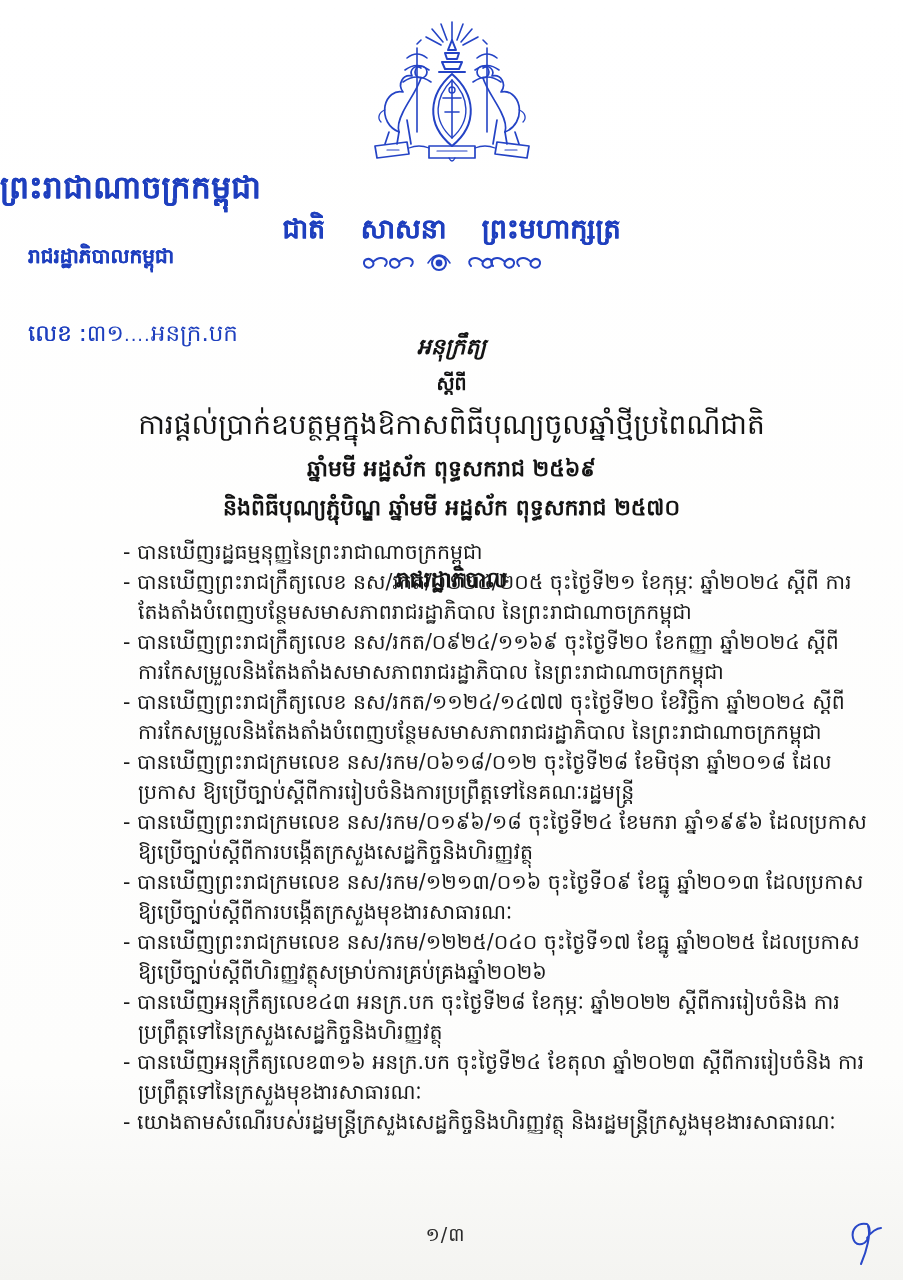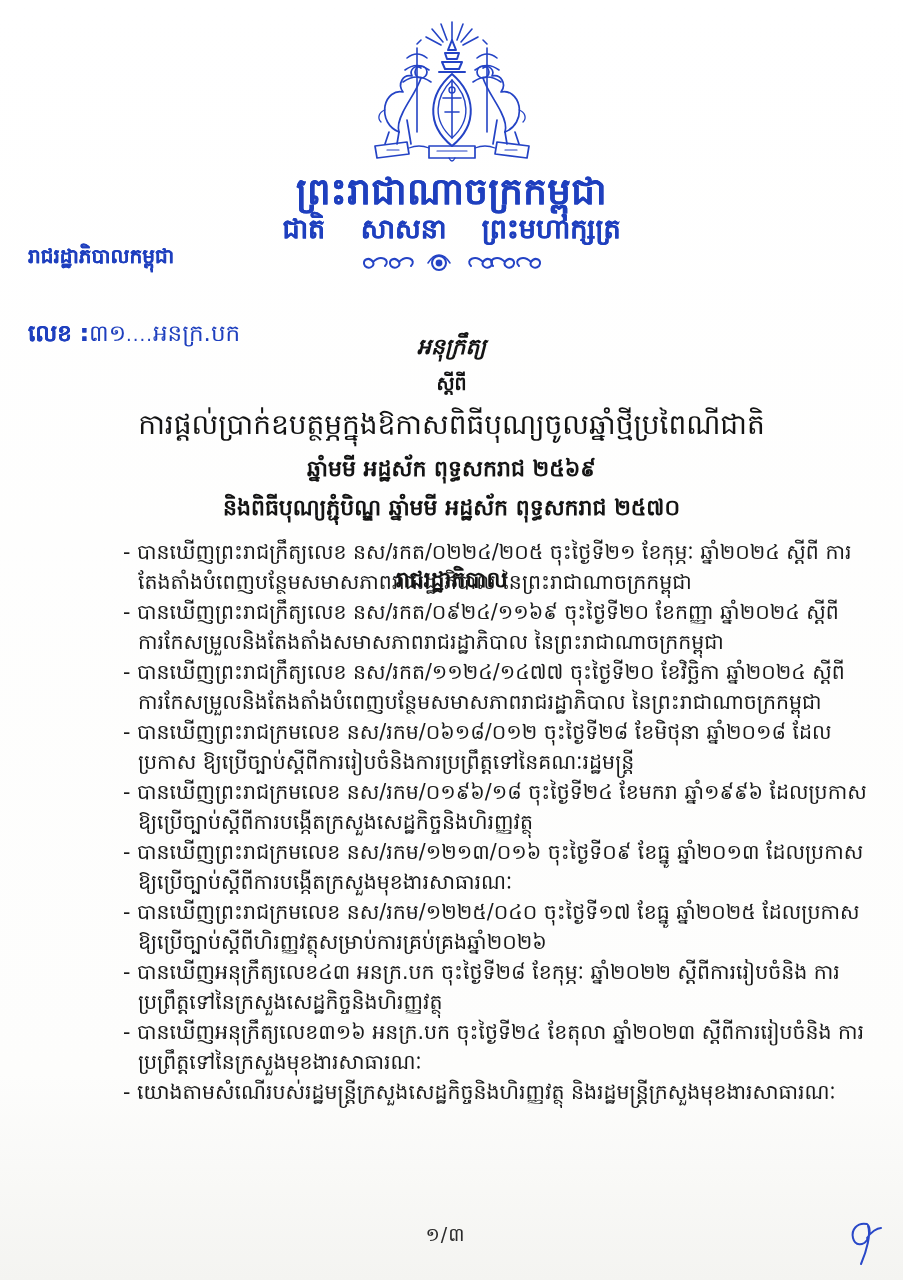--- a/index.html
+++ b/index.html
@@ -10,35 +10,35 @@
     -webkit-font-smoothing:antialiased;
   }
   .page{
     position:relative;width:903px;height:1280px;overflow:hidden;
     background:linear-gradient(180deg,#ffffff 0%,#fdfdfc 84%,#f4f4f1 100%);
     color:#1f1f1f;
   }
   
   .emblem{position:absolute;left:0;right:0;top:20px;display:flex;justify-content:center;}
   .kingdom{
-    position:absolute;left:0;right:0;top:168px;text-align:center;
-    font-size:37px;font-weight:bold;color:#1e3fbe;letter-spacing:.5px;
+    position:absolute;left:0;right:0;top:168px;text-align:left;
+    font-size:31px;font-weight:bold;color:#1e3fbe;letter-spacing:.5px;
     text-shadow:0 0 .6px #1e3fbe;
   }
   .motto{
     position:absolute;left:0;right:0;top:212px;text-align:center;
     font-size:27px;font-weight:bold;color:#1e3fbe;word-spacing:26px;
     text-shadow:0 0 .6px #1e3fbe;
   }
   .ornament{position:absolute;left:0;right:0;top:250px;display:flex;justify-content:center;}
   
   .ref{position:absolute;left:28px;top:243px;color:#1e3fbe;}
   .ref-gov{font-size:20px;font-weight:bold;text-shadow:0 0 .6px #1e3fbe;}
   .ref-line{margin-top:10px;font-size:23px;display:flex;align-items:baseline;}
-  .ref-label{font-weight:bold;text-shadow:0 0 .5px #1e3fbe;text-align:center;}
+  .ref-label{font-weight:normal;text-shadow:0 0 .5px #1e3fbe;text-align:center;}
   .ref-value{margin-left:0;font-weight:normal;}
   .ref-dots{letter-spacing:1px;font-size:18px;}
   .ref-suffix{font-weight:normal;margin-top:36px;}
   
   .titles{position:absolute;left:0;right:0;top:333px;text-align:center;color:#141414;}
   .t-doc{font-size:22px;font-weight:bold;font-style:italic;}
   .t-re{font-size:19px;font-weight:bold;margin-top:6px;}
   .t-main{font-size:28px;font-weight:normal;margin-top:8px;}
   .t-sub{font-size:22px;font-weight:bold;margin-top:7px;}
   .t-auth{font-size:22px;font-weight:bold;margin-top:40px;}
@@ -161,20 +161,21 @@
     <div class="t-doc">អនុក្រឹត្យ</div>
     <div class="t-re">ស្តីពី</div>
     <div class="t-main">ការផ្តល់ប្រាក់ឧបត្ថម្ភក្នុងឱកាសពិធីបុណ្យចូលឆ្នាំថ្មីប្រពៃណីជាតិ</div>
     <div class="t-sub">ឆ្នាំមមី អដ្ឋស័ក ពុទ្ធសករាជ ២៥៦៩</div>
     <div class="t-sub">និងពិធីបុណ្យភ្ជុំបិណ្ឌ ឆ្នាំមមី អដ្ឋស័ក ពុទ្ធសករាជ ២៥៧០</div>
     <div class="t-auth">រាជរដ្ឋាភិបាល</div>
   </div>
 
   <div class="body-list">
 
+  <p class="body-item">- បានឃើញរដ្ឋធម្មនុញ្ញនៃព្រះរាជាណាចក្រកម្ពុជា</p>
       <p class="body-item">- បានឃើញព្រះរាជក្រឹត្យលេខ នស/រកត/០២២៤/២០៥ ចុះថ្ងៃទី២១ ខែកុម្ភៈ ឆ្នាំ២០២៤ ស្តីពី ការតែងតាំងបំពេញបន្ថែមសមាសភាពរាជរដ្ឋាភិបាល នៃព្រះរាជាណាចក្រកម្ពុជា</p>
       <p class="body-item">- បានឃើញព្រះរាជក្រឹត្យលេខ នស/រកត/០៩២៤/១១៦៩ ចុះថ្ងៃទី២០ ខែកញ្ញា ឆ្នាំ២០២៤ ស្តីពី ការកែសម្រួលនិងតែងតាំងសមាសភាពរាជរដ្ឋាភិបាល នៃព្រះរាជាណាចក្រកម្ពុជា</p>
       <p class="body-item">- បានឃើញព្រះរាជក្រឹត្យលេខ នស/រកត/១១២៤/១៤៧៧ ចុះថ្ងៃទី២០ ខែវិច្ឆិកា ឆ្នាំ២០២៤ ស្តីពី ការកែសម្រួលនិងតែងតាំងបំពេញបន្ថែមសមាសភាពរាជរដ្ឋាភិបាល នៃព្រះរាជាណាចក្រកម្ពុជា</p>
       <p class="body-item">- បានឃើញព្រះរាជក្រមលេខ នស/រកម/០៦១៨/០១២ ចុះថ្ងៃទី២៨ ខែមិថុនា ឆ្នាំ២០១៨ ដែលប្រកាស ឱ្យប្រើច្បាប់ស្តីពីការរៀបចំនិងការប្រព្រឹត្តទៅនៃគណៈរដ្ឋមន្ត្រី</p>
       <p class="body-item">- បានឃើញព្រះរាជក្រមលេខ នស/រកម/០១៩៦/១៨ ចុះថ្ងៃទី២៤ ខែមករា ឆ្នាំ១៩៩៦ ដែលប្រកាស ឱ្យប្រើច្បាប់ស្តីពីការបង្កើតក្រសួងសេដ្ឋកិច្ចនិងហិរញ្ញវត្ថុ</p>
       <p class="body-item">- បានឃើញព្រះរាជក្រមលេខ នស/រកម/១២១៣/០១៦ ចុះថ្ងៃទី០៩ ខែធ្នូ ឆ្នាំ២០១៣ ដែលប្រកាស ឱ្យប្រើច្បាប់ស្តីពីការបង្កើតក្រសួងមុខងារសាធារណៈ</p>
       <p class="body-item">- បានឃើញព្រះរាជក្រមលេខ នស/រកម/១២២៥/០៤០ ចុះថ្ងៃទី១៧ ខែធ្នូ ឆ្នាំ២០២៥ ដែលប្រកាស ឱ្យប្រើច្បាប់ស្តីពីហិរញ្ញវត្ថុសម្រាប់ការគ្រប់គ្រងឆ្នាំ២០២៦</p>
       <p class="body-item">- បានឃើញអនុក្រឹត្យលេខ៤៣ អនក្រ.បក ចុះថ្ងៃទី២៨ ខែកុម្ភៈ ឆ្នាំ២០២២ ស្តីពីការរៀបចំនិង ការប្រព្រឹត្តទៅនៃក្រសួងសេដ្ឋកិច្ចនិងហិរញ្ញវត្ថុ</p>
       <p class="body-item">- បានឃើញអនុក្រឹត្យលេខ៣១៦ អនក្រ.បក ចុះថ្ងៃទី២៤ ខែតុលា ឆ្នាំ២០២៣ ស្តីពីការរៀបចំនិង ការប្រព្រឹត្តទៅនៃក្រសួងមុខងារសាធារណៈ</p>
       <p class="body-item">- យោងតាមសំណើរបស់រដ្ឋមន្ត្រីក្រសួងសេដ្ឋកិច្ចនិងហិរញ្ញវត្ថុ និងរដ្ឋមន្ត្រីក្រសួងមុខងារសាធារណៈ</p>

